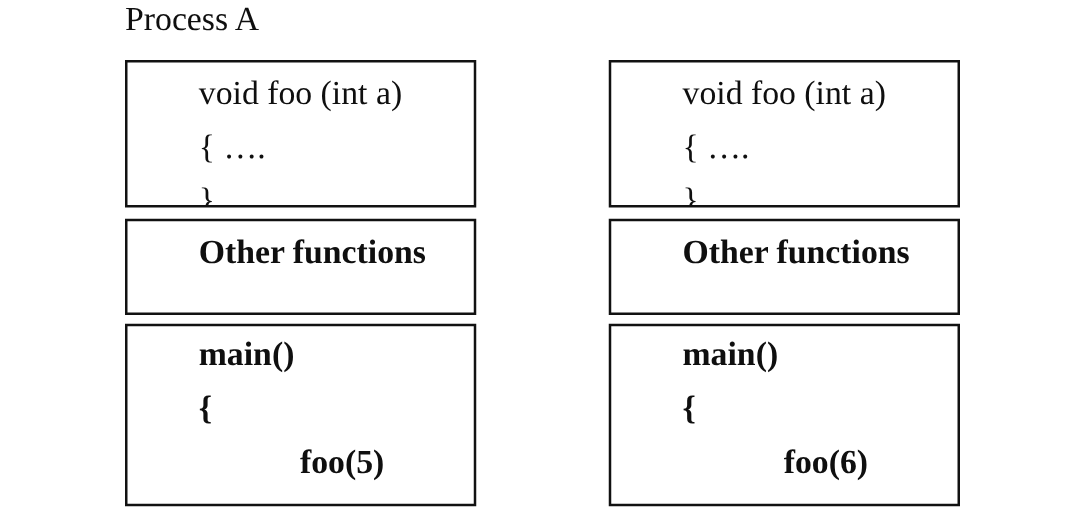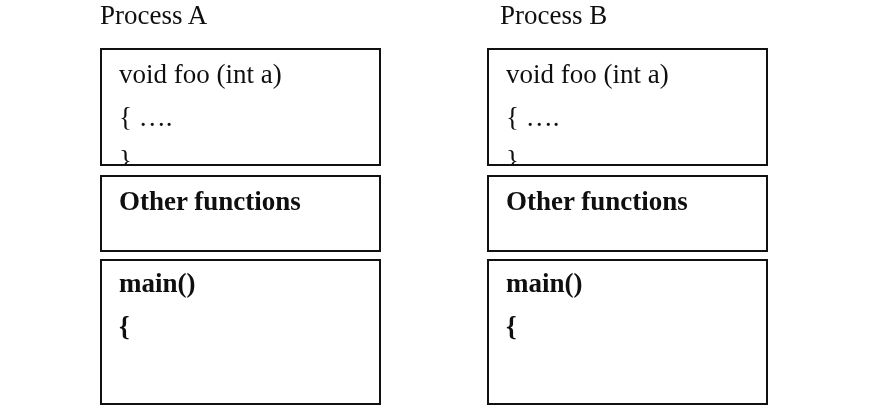--- a/index.html
+++ b/index.html
@@ -30,20 +30,21 @@
   }
   .col-b .title { left: 13px; }
   .box {
     position: absolute;
     left: 0;
     width: 281px;
     box-sizing: border-box;
     border: 2px solid var(--border);
     background: var(--bg);
     overflow: hidden;
+    padding-left: 40px;
   }
   .box-foo   { top: 48px;  height: 118px; }
   .box-other { top: 175px; height: 77px; font-weight: bold;  }
   .box-main  { top: 259px; height: 146px; }
   .content {
     padding: 3px 0 0 17px;
     font-size: 27px;
     line-height: 43px;
   }
   .box-main .content { margin-top: -2px; font-weight: bold; }
@@ -69,42 +70,43 @@
     <div class="box box-other">
       <div class="content">
         <div class="line">Other functions</div>
       </div>
     </div>
 
     <div class="box box-main">
       <div class="content">
         <div class="line">main()</div>
         <div class="line">{</div>
+        <div class="line indent">foo(5)</div>
       </div>
     </div>
   </div>
 
   <div class="column col-b">
-    <div class="title">Process B</div>
 
     <div class="box box-foo">
       <div class="content">
         <div class="line">void foo (int a)</div>
         <div class="line">{ ….</div>
         <div class="line">}</div>
       </div>
     </div>
 
     <div class="box box-other">
       <div class="content">
         <div class="line">Other functions</div>
       </div>
     </div>
 
     <div class="box box-main">
       <div class="content">
         <div class="line">main()</div>
         <div class="line">{</div>
+        <div class="line indent">foo(6)</div>
       </div>
     </div>
   </div>
 
 </div>
 
 </body></html>

